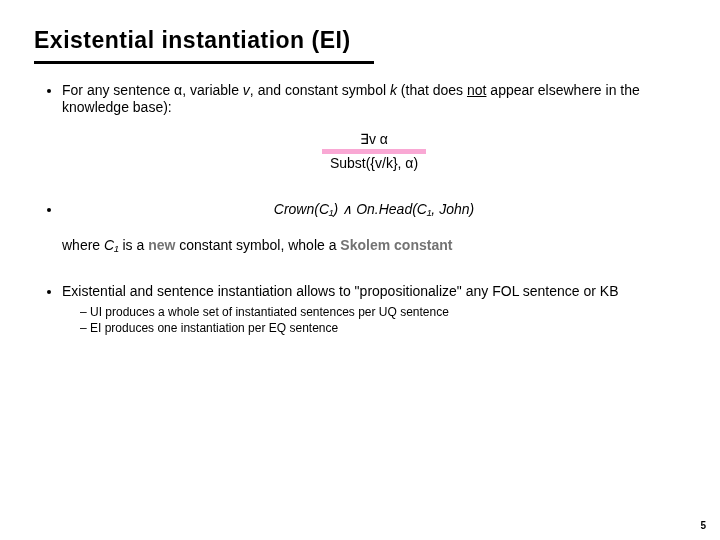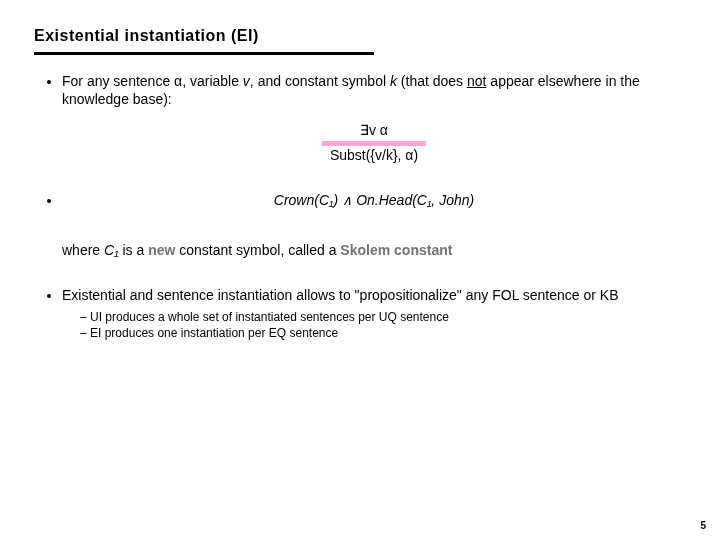--- a/index.html
+++ b/index.html
@@ -14,21 +14,21 @@
     line-height: 1.25;
   }
   .slide {
     box-sizing: border-box;
     padding: 26px 34px 10px 34px;
     position: relative;
     height: 100%;
   }
   .title {
     font-weight: bold;
-    font-size: 16px;
+    font-size: 23px;
     letter-spacing: 0.5px;
     margin: 0 0 6px 0;
   }
   .rule {
     border: 0;
     border-top: 3px solid #000;
     width: 340px;
     margin: 0 0 18px 0;
   }
   ul.top {
@@ -91,23 +91,23 @@
 
       <div class="center">
         <div class="infrule">
           <div class="num">∃v α</div>
           <div class="den">Subst({v/k}, α)</div>
         </div>
       </div>
     </li>
 
     <li>
-      <div class="center" style="font-style:italic;margin-top:16px;margin-bottom:32px;">Crown(C₁) ∧ On.Head(C₁, John)</div>
+      <div class="center" style="font-style:italic;margin-top:16px;margin-bottom:19px;">Crown(C₁) ∧ On.Head(C₁, John)</div>
       <div>
-        <span>where </span><i>C₁</i><span> is a </span><span class="red">new</span><span> constant symbol, called a </span><span class="red">Skolem constant</span>
+        <span>where </span><i>C₁</i><span> is a </span><span class="red">new</span><span> constant symbol, whole a </span><span class="red">Skolem constant</span>
       </div>
     </li>
 
     <li>
       <span>Existential and sentence instantiation allows to "propositionalize" any FOL sentence or KB</span>
       <ul class="sub">
         <li>UI produces a whole set of instantiated sentences per UQ sentence</li>
         <li>EI produces one instantiation per EQ sentence</li>
       </ul>
     </li>

